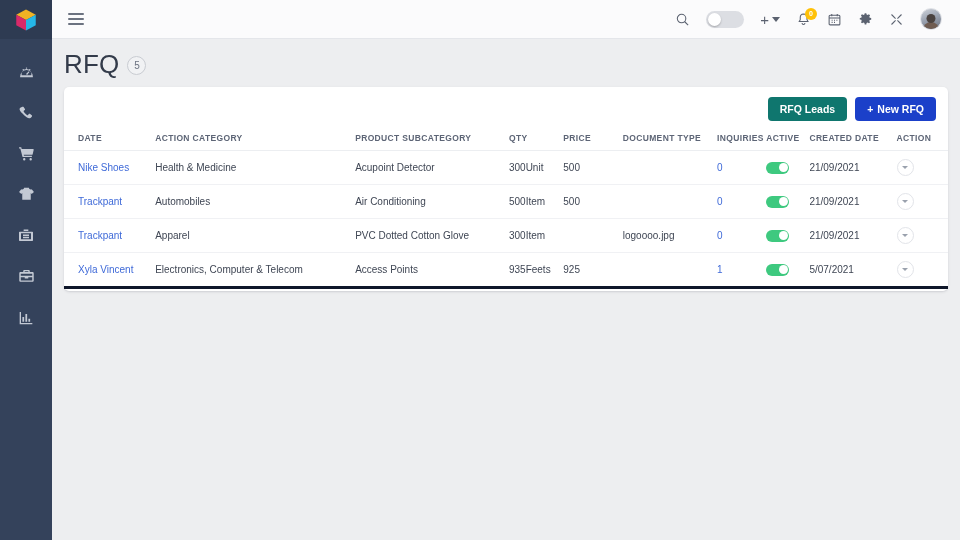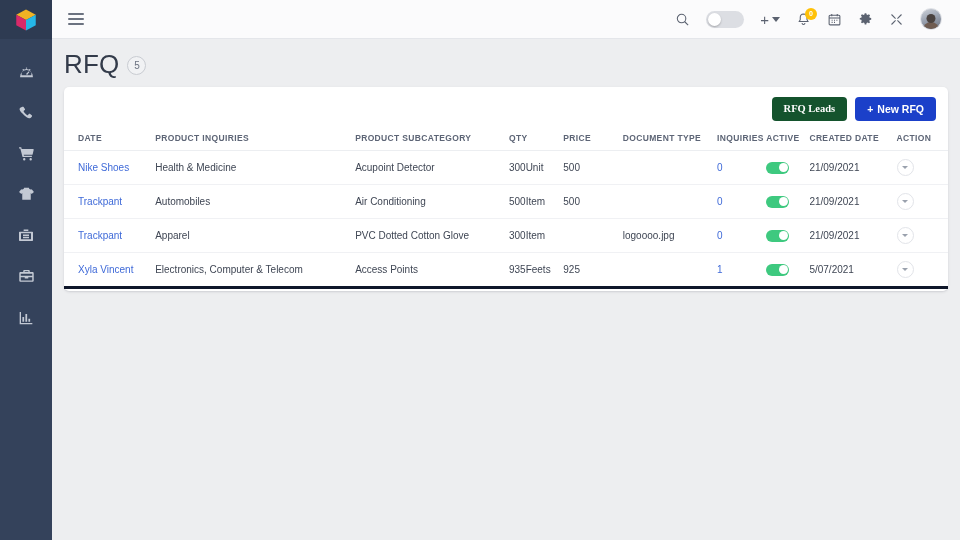--- a/index.html
+++ b/index.html
@@ -97,21 +97,21 @@
   .card {
     background: #ffffff; border-radius: 5px;
     box-shadow: 0 1px 3px rgba(16,24,40,.10), 0 1px 1px rgba(16,24,40,.04);
     padding-bottom: 2px;
   }
   .card-toolbar {
     height: 43px; display:flex; align-items:center; justify-content:flex-end;
     gap: 8px; padding: 0 12px;
   }
   .btn { border:none; cursor:pointer; border-radius: 4px; font-size: 10.5px; font-weight: 700; color:#fff; padding: 0 12px; height: 24px; line-height: 24px; white-space: nowrap; }
-  .btn-leads { background: #14532d; font-family: Liberation Serif, serif; }
+  .btn-leads { background: #0f766e; }
   .btn-new { background: #1b40c9; display:inline-flex; align-items:center; gap:4px; }
 
   
   table { width: 100%; border-collapse: collapse; table-layout: fixed; }
   thead th {
     font-size: 8.5px; font-weight: 600; color: #5d6576; text-align: left;
     letter-spacing: .35px; padding: 3px 4px 7px 4px; white-space: nowrap;
     border-bottom: 1px solid #eceef1;
   }
   tbody td {
@@ -303,21 +303,21 @@
               <col class="c-price">
             <col class="c-doc">
               <col class="c-inq">
               <col class="c-active">
               <col class="c-date">
               <col class="c-action">
           </colgroup>
           <thead>
             <tr>
               <th class="pad-l">DATE</th>
-              <th>PRODUCT INQUIRIES</th>
+              <th>ACTION CATEGORY</th>
               <th>PRODUCT SUBCATEGORY</th>
               <th>QTY</th>
               <th>PRICE</th>
               <th>DOCUMENT TYPE</th>
               <th>INQUIRIES</th>
               <th>ACTIVE</th>
               <th>CREATED DATE</th>
               <th>ACTION</th>
             </tr>
           </thead>

